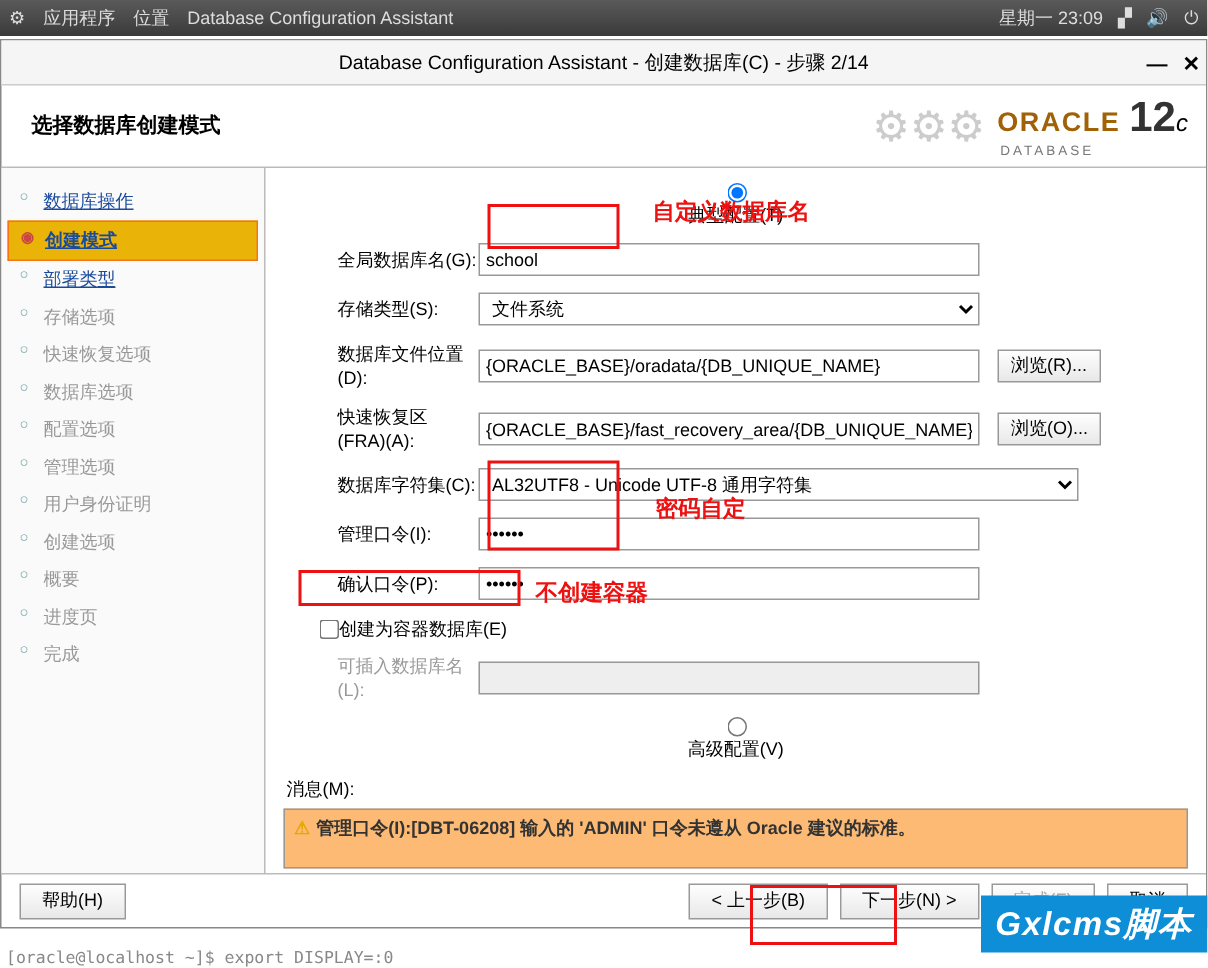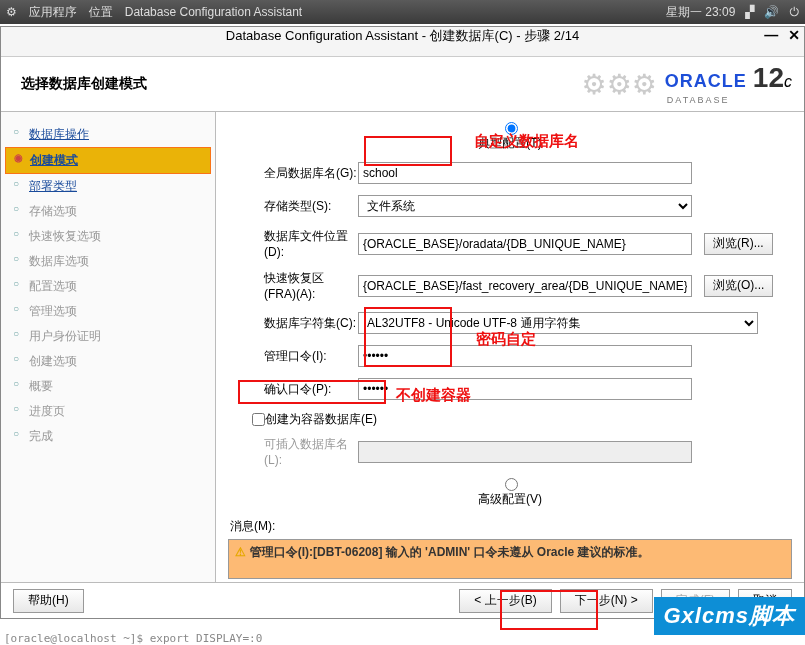--- a/index.html
+++ b/index.html
@@ -1,33 +1,33 @@
 <!DOCTYPE html>
 <html><head>
 <meta charset="utf-8">
 <style>
 * { box-sizing: border-box; margin: 0; padding: 0; }
 body { font-family: "Microsoft YaHei", sans-serif; font-size: 12px; background: #fff; width: 805px; height: 645px; overflow: hidden; position: relative; }
 .topbar { height: 24px; background: linear-gradient(#5a5a5a,#3a3a3a); color: #ddd; display: flex; align-items: center; padding: 0 6px; font-size: 12px; }
 .topbar .left { display: flex; gap: 12px; align-items: center; }
 .topbar .right { margin-left: auto; display: flex; gap: 10px; align-items: center; }
 .window { border: 1px solid #888; margin-top: 2px; }
-.titlebar { height: 30px; display: flex; align-items: flex-start; justify-content: center; position: relative; background: #f5f5f5; border-bottom: 1px solid #ccc; font-size: 13px; }
+.titlebar { height: 30px; display: flex; align-items: center; justify-content: center; position: relative; background: #f5f5f5; border-bottom: 1px solid #ccc; font-size: 13px; }
 .titlebar .controls { position: absolute; right: 4px; display: flex; gap: 10px; }
 .titlebar .controls span { cursor: pointer; font-size: 14px; font-weight: bold; }
 .header-row { display: flex; align-items: center; height: 55px; border-bottom: 1px solid #bbb; }
 .header-row .htext { font-size: 14px; font-weight: bold; padding-left: 20px; flex: 1; }
 .header-row .logo { display: flex; align-items: baseline; margin-right: 12px; }
-.header-row .oracle { color: #1d4ed8; font-weight: bold; font-size: 18px; letter-spacing: 1px; }
+.header-row .oracle { color: #a16207; font-weight: bold; font-size: 18px; letter-spacing: 1px; }
 .header-row .db { color: #777; font-size: 9px; letter-spacing: 2px; margin-left: 2px;}
 .header-row .twelve { font-size: 28px; font-weight: bold; color: #333; margin-left: 6px; }
 .header-row .cexp { font-size: 16px; font-style: italic; vertical-align: super; }
 .header-row .gears { color: #ccc; font-size: 28px; margin-right: 8px;}
 .main { display: flex; height: 470px; }
-.sidebar { width: 215px; border-right: 1px solid #bbb; padding: 10px 4px; background: #fafafa; font-family: Liberation Serif, serif; }
+.sidebar { width: 176px; border-right: 1px solid #bbb; padding: 10px 4px; background: #fafafa; font-family: Liberation Serif, serif; }
 .sidebar .step { padding: 4px 2px 4px 24px; position: relative; font-size: 12px; }
 .sidebar .step.link { color: #1a4b9b; text-decoration: underline; }
 .sidebar .step.active { background: #eab308; border: 1px solid #f97316; font-weight: bold; color: #1a4b9b; text-decoration: underline;}
 .sidebar .step.disabled { color: #999; }
 .sidebar .step::before { content: "○"; position: absolute; left: 8px; color: #7aa; font-size: 10px; }
 .sidebar .step.bullet-red::before { content:"◉"; color:#c44; }
 .content { flex: 1; padding: 10px 12px; position: relative; overflow: hidden; }
 .row { display: flex; align-items: center; margin-bottom: 11px; }
 .row .lbl { width: 130px; text-align: left; padding-left: 18px; font-size: 12px; }
 .row .lbl.sub { padding-left: 36px; }

